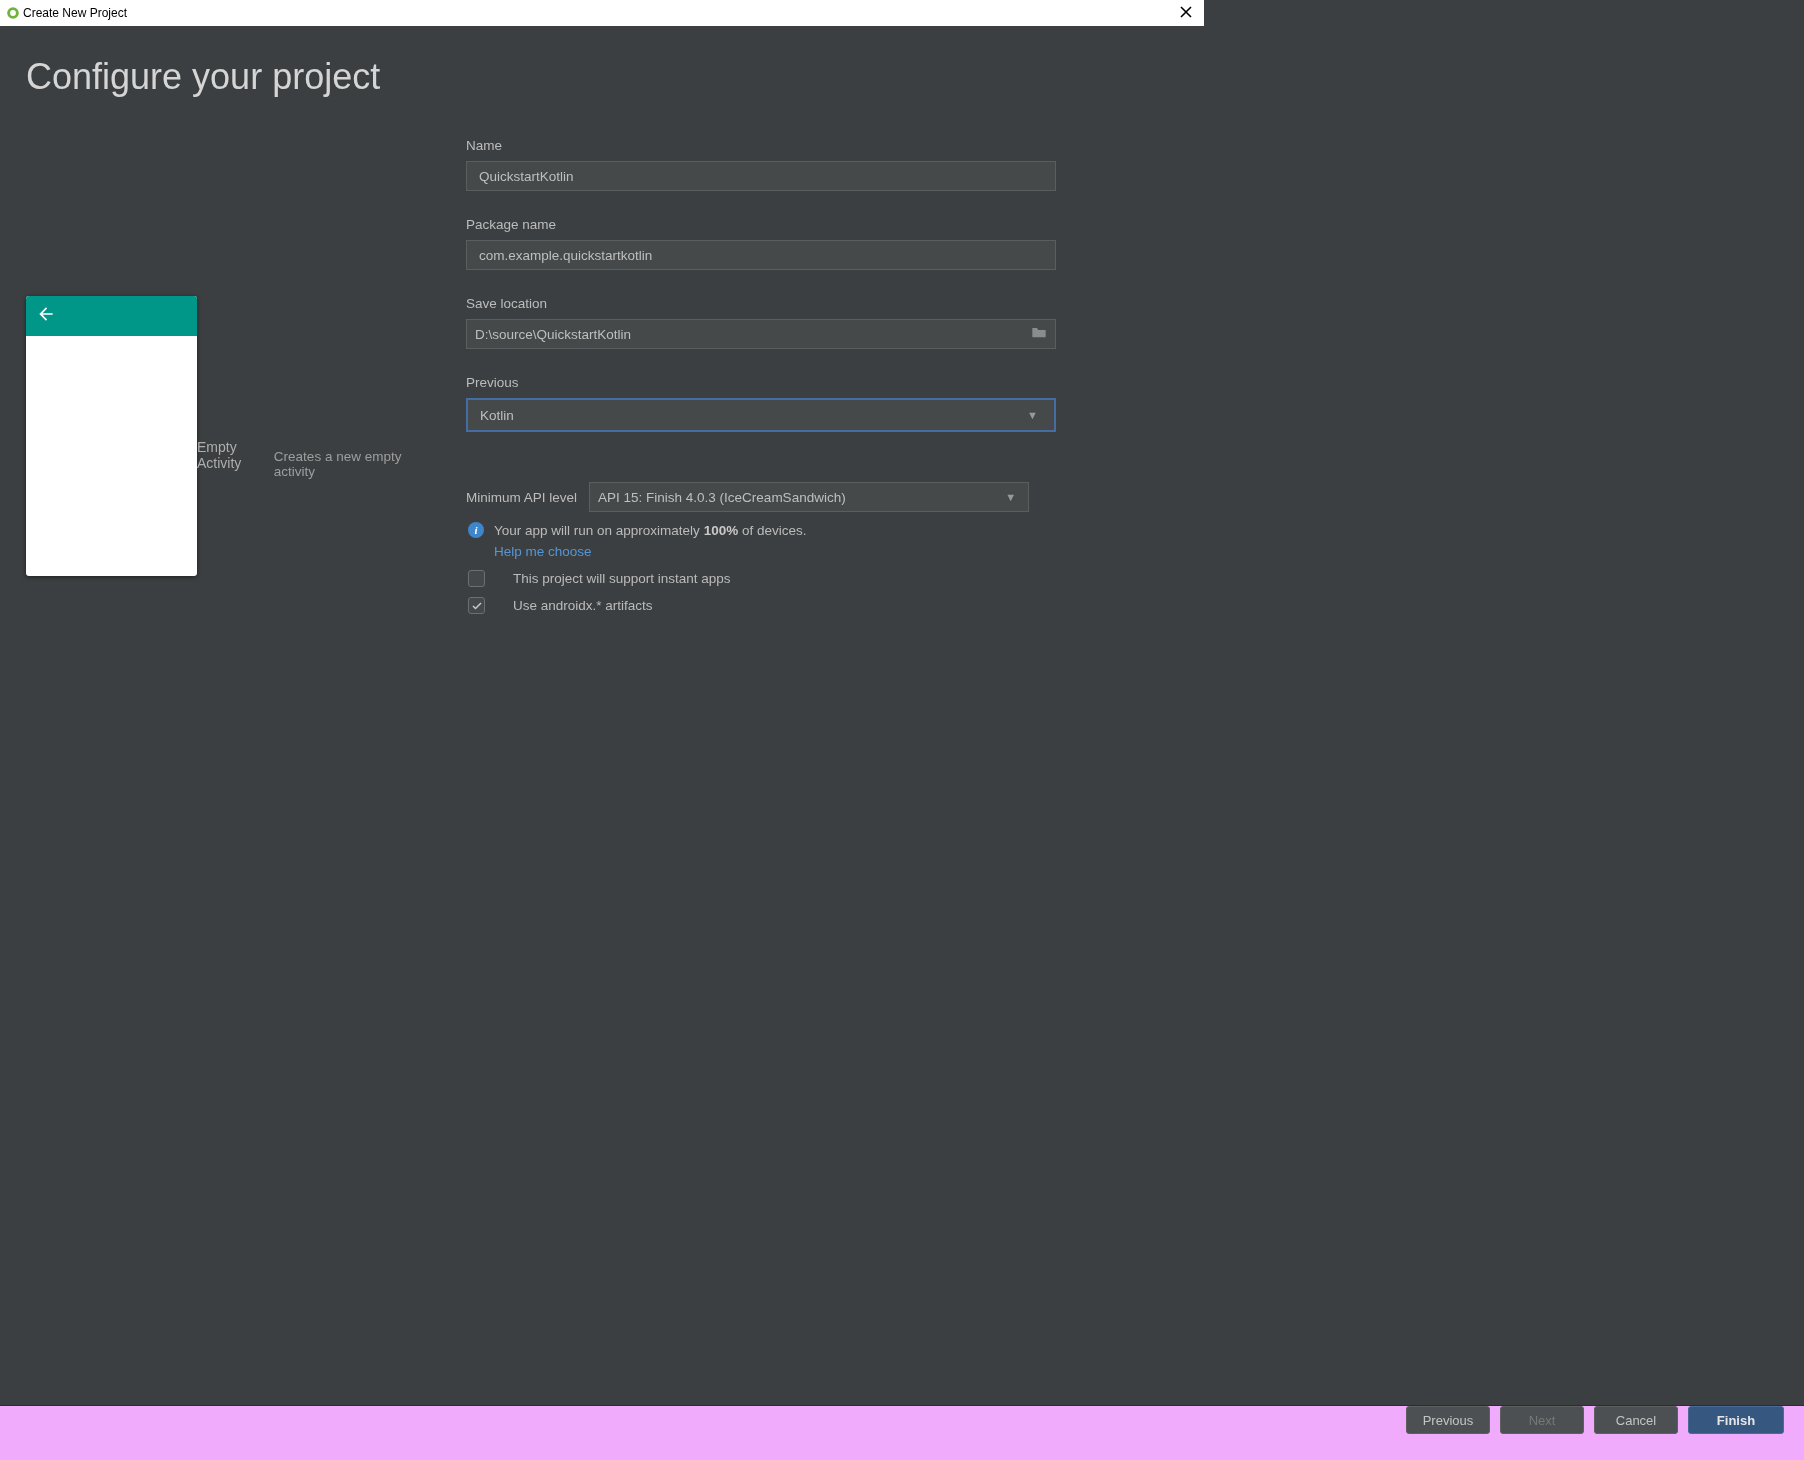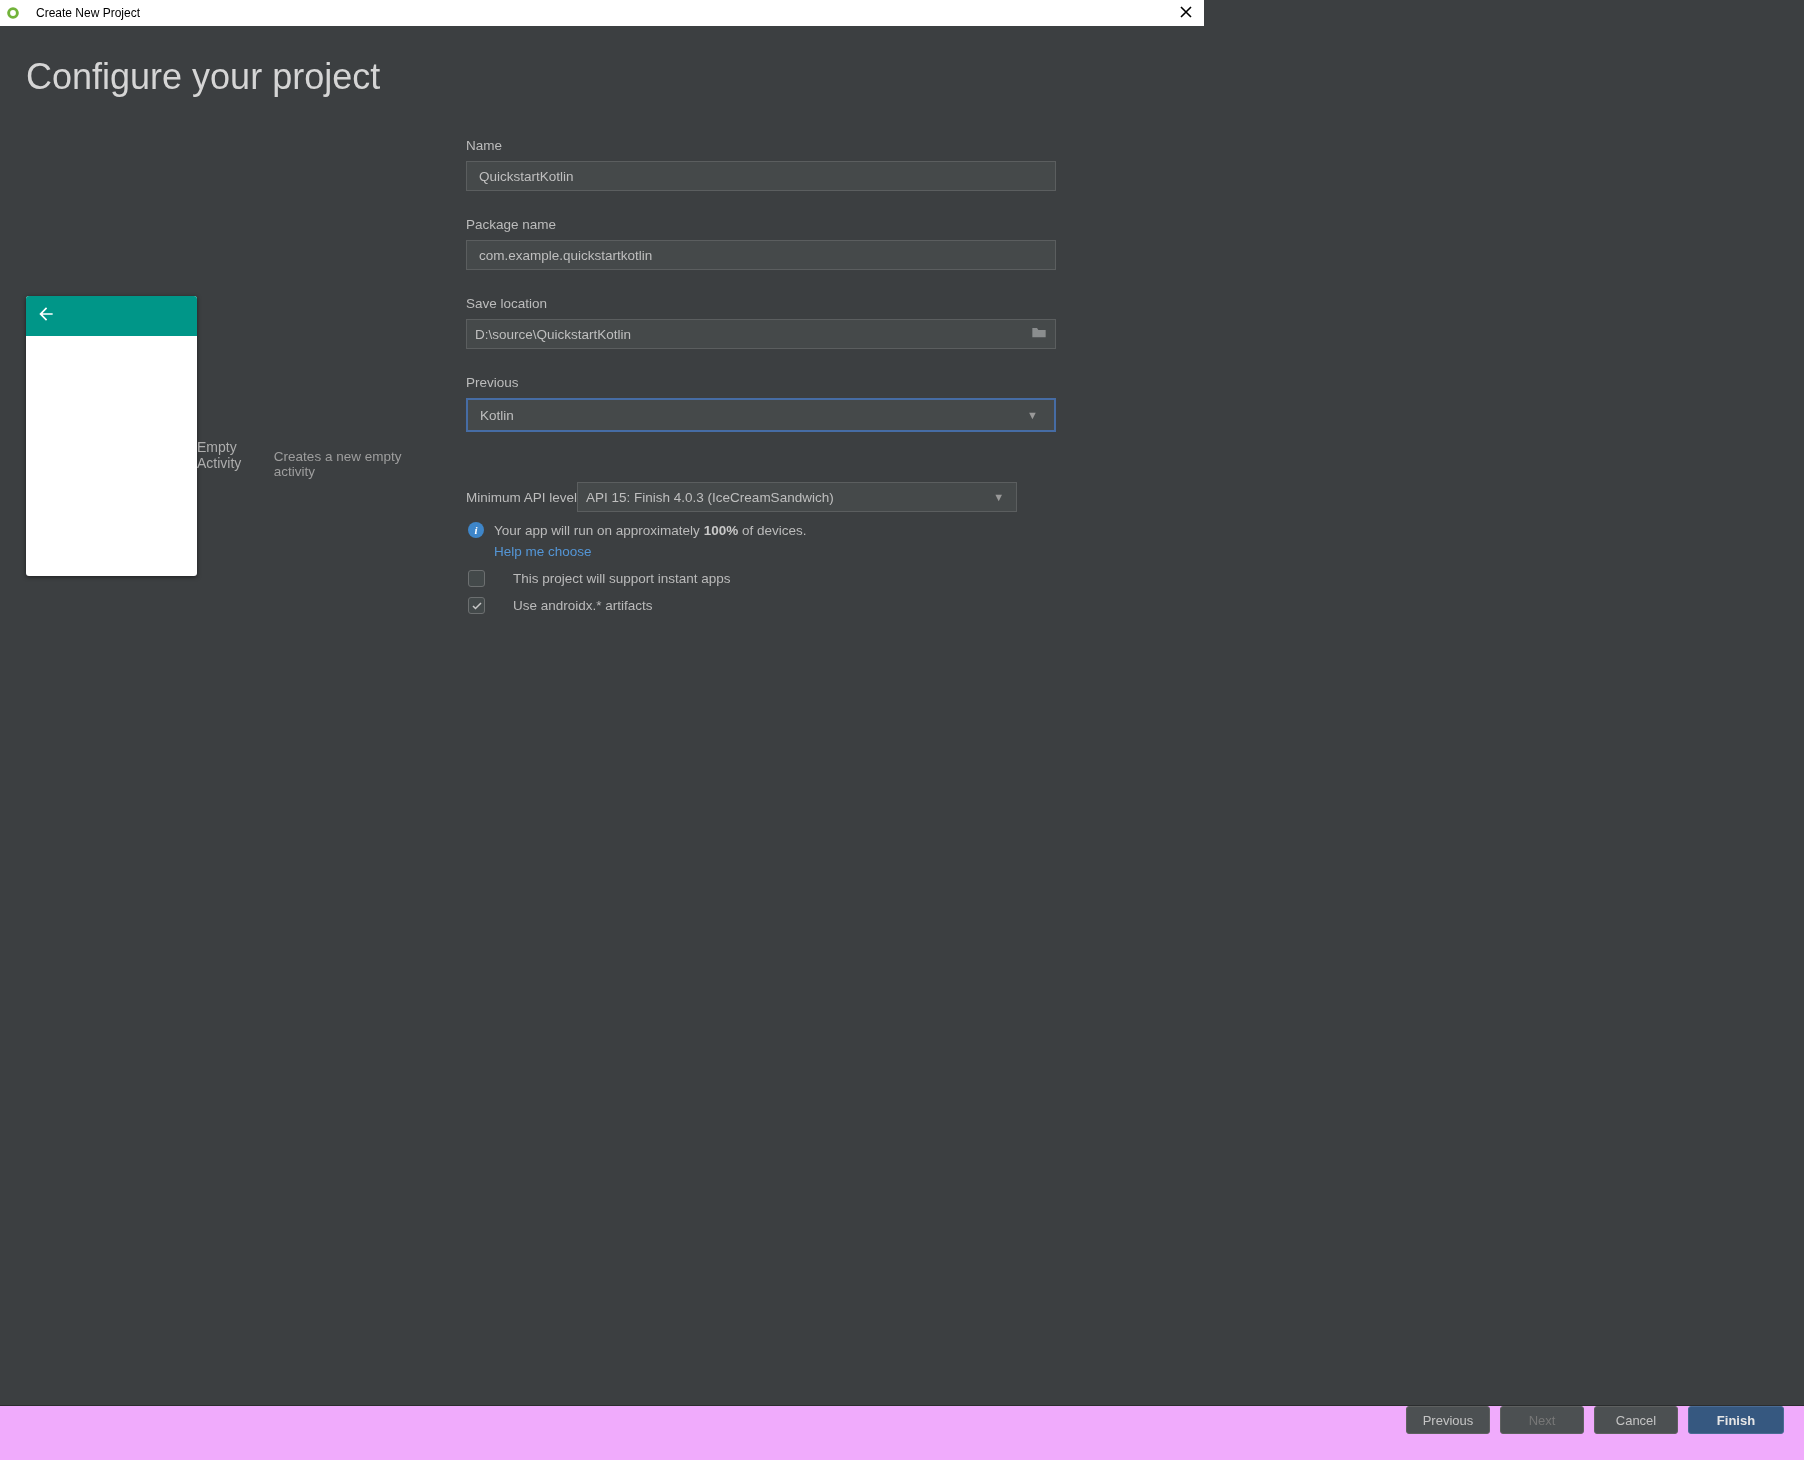--- a/index.html
+++ b/index.html
@@ -14,21 +14,21 @@
   .titlebar {
     background: #ffffff;
     height: 26px;
     display: flex;
     align-items: center;
     padding: 0 6px;
     color: #000;
     font-size: 12px;
     justify-content: space-between;
   }
-  .titlebar-left { display: flex; align-items: center; gap: 16px; }
+  .titlebar-left { display: flex; align-items: center; gap: 3px; }
   .app-icon {
     width: 14px; height: 14px;
     display:inline-block;
   }
   .close-x { font-size: 16px; padding: 0 6px; cursor: default; color:#000; }
   .main {
     padding: 30px 26px 0 26px;
     display: flex;
     flex-direction: column;
     height: calc(100% - 26px - 55px);
@@ -121,21 +121,21 @@
     cursor: default;
   }
   .select-focused {
     border: 2px solid #466ca4;
     height: 34px;
   }
   .dropdown-arrow { color: #999; font-size: 11px; padding-right: 4px;}
   .api-row {
     display: flex;
     align-items: center;
-    gap: 0;
+    gap: 12px;
     margin-top: 50px;
     margin-bottom: 10px;
   }
   .api-select {
     width: 440px;
     height: 30px;
     background: #45494a;
     border: 1px solid #5b5e5f;
     display:flex;
     align-items:center;

